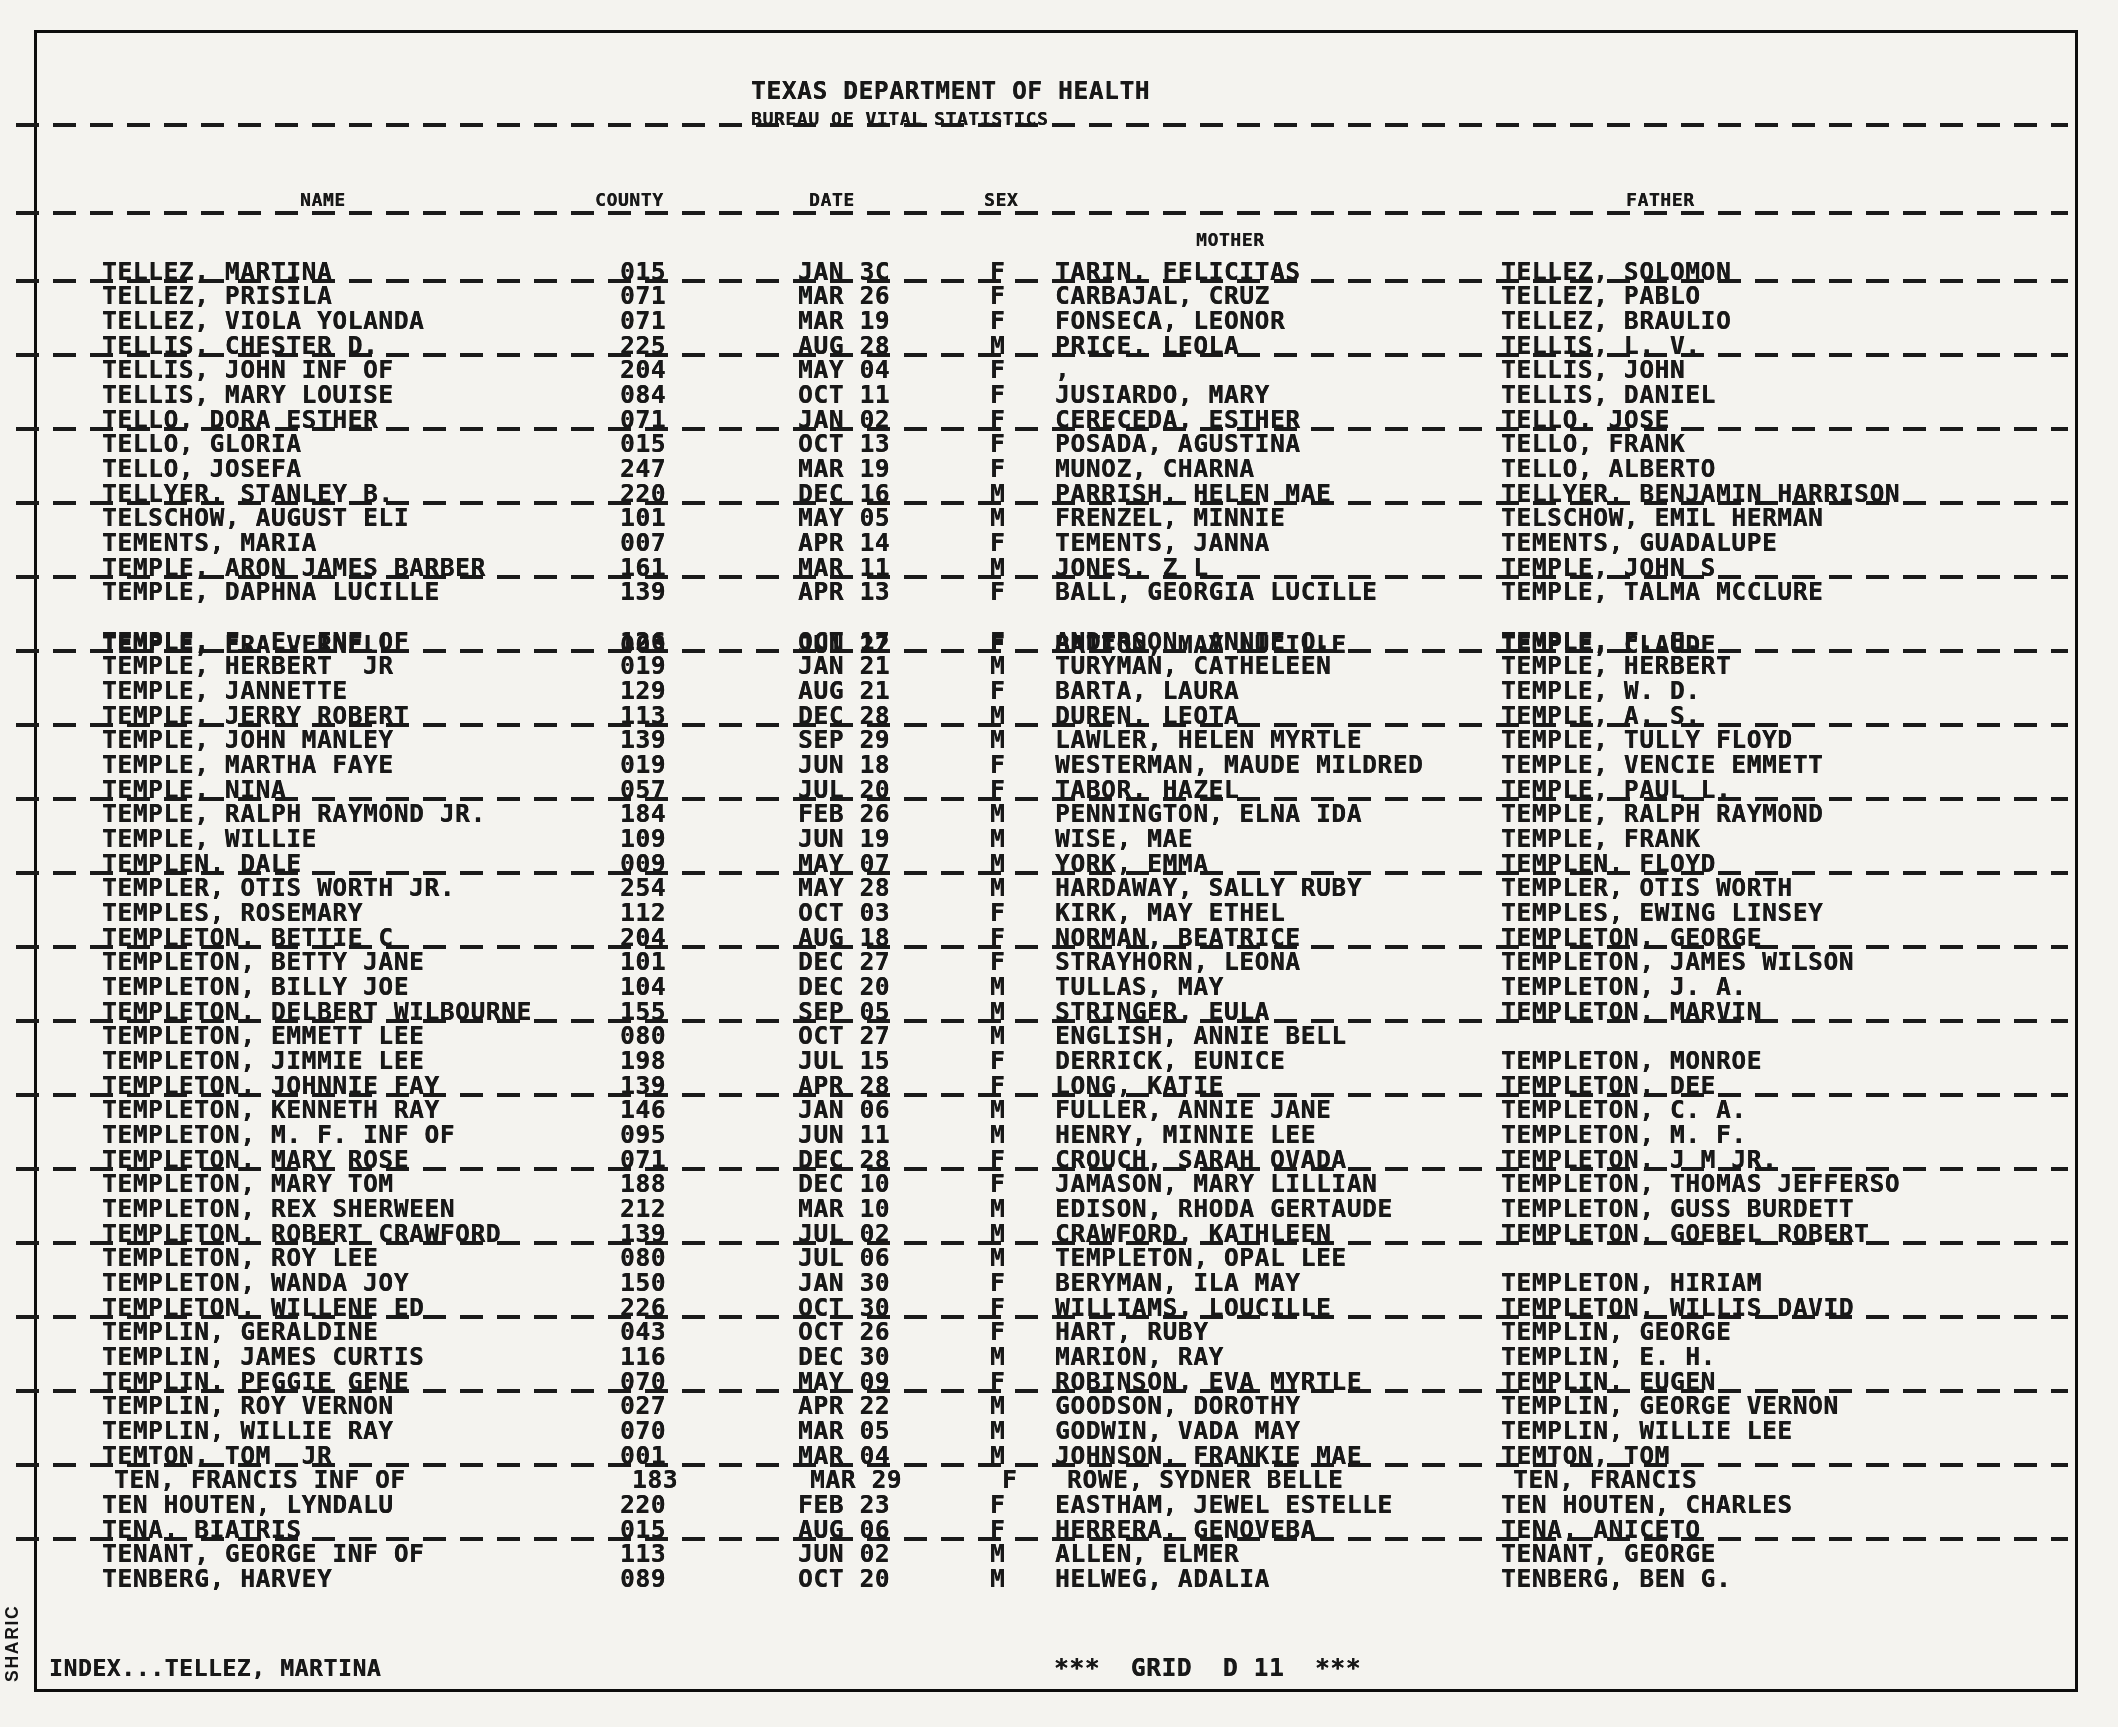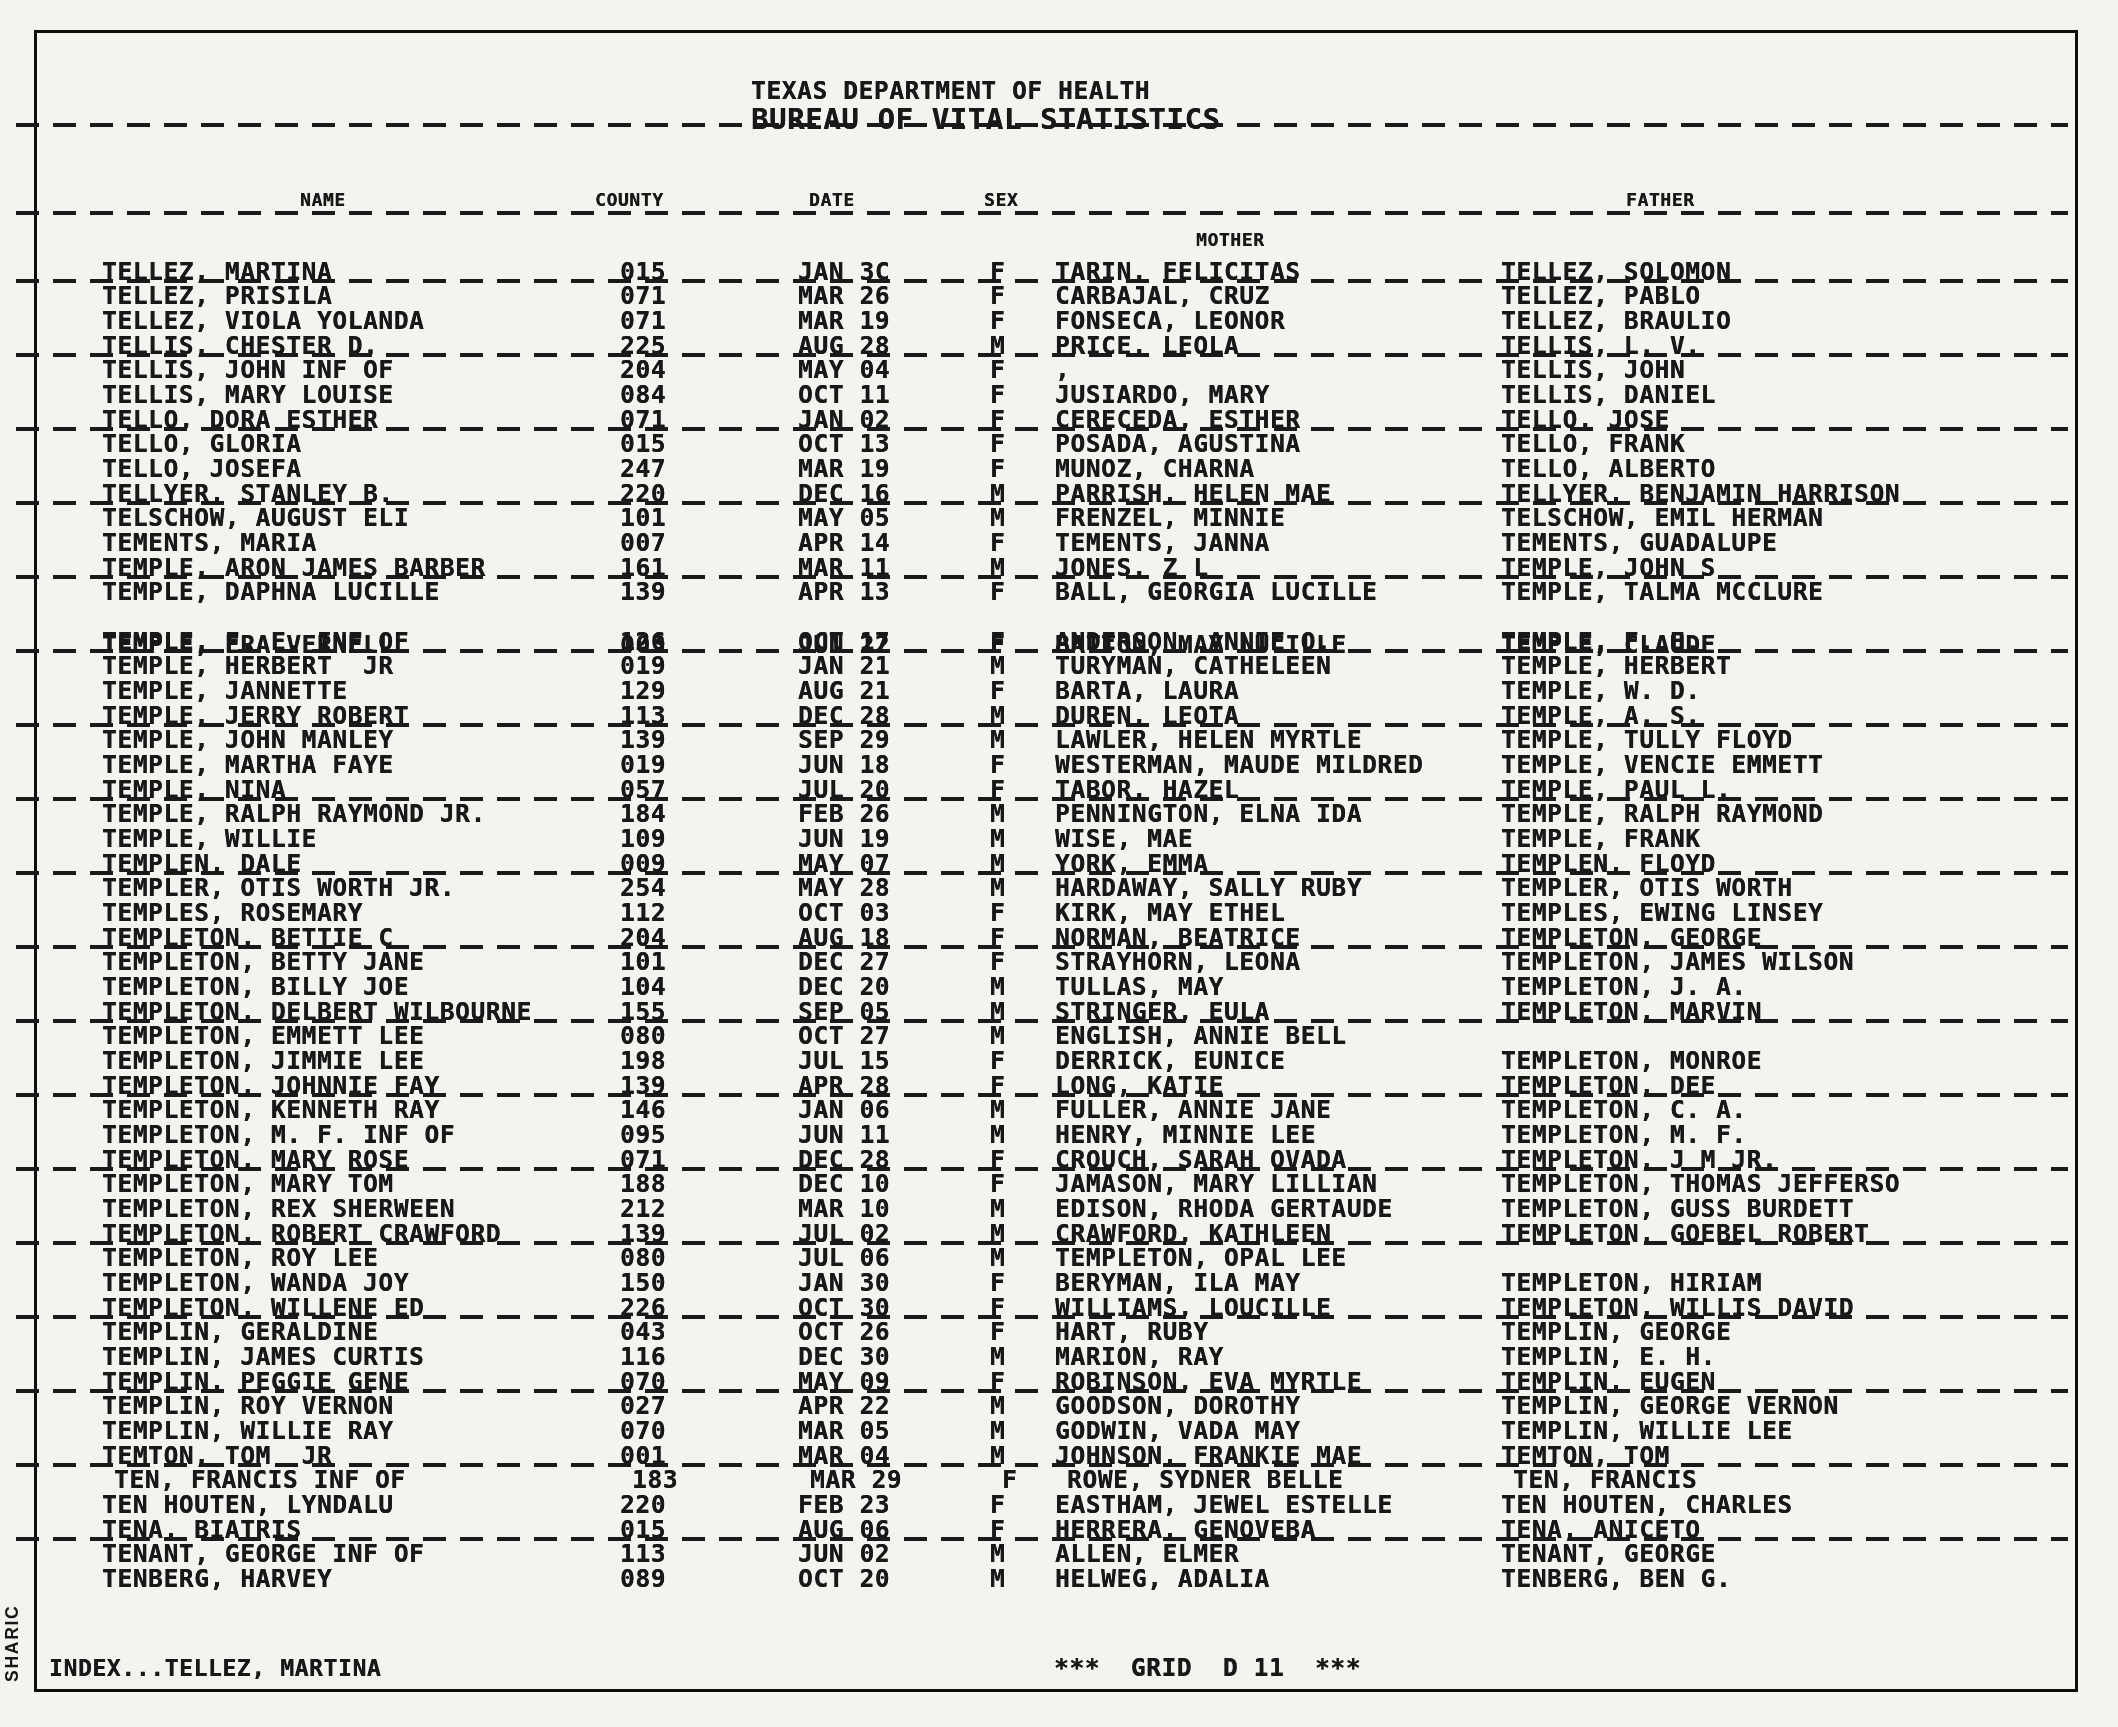--- a/index.html
+++ b/index.html
@@ -16,21 +16,21 @@
   .mono{white-space:pre;letter-spacing:0.6px;text-shadow:0.3px 0 0 currentColor;}
   .frame{
     position:absolute;left:34px;top:30px;width:2038px;height:1656px;
     border:3.5px solid #0d0d0d;
   }
   .dashline{
     position:absolute;left:16.3px;width:2052px;height:3.5px;
     background:repeating-linear-gradient(90deg,#1a1a1a 0 23px,rgba(0,0,0,0) 23px 37px);
   }
   .title1{position:absolute;left:751px;top:79px;font-size:24.5px;line-height:24.5px;}
-  .title2{position:absolute;left:751px;top:107px;font-size:29px;line-height:24.5px;}
+  .title2{position:absolute;left:751px;top:107px;font-size:18px;line-height:24.5px;}
   .cycle{position:absolute;left:341px;top:137px;font-size:24.5px;line-height:24.5px;}
   .colhead{position:absolute;top:188px;font-size:18px;line-height:24.5px;}
   .h-name{left:300px;}
   .h-county{left:595px;}
   .h-date{left:809px;}
   .h-sex{left:984px;}
   .h-mother{left:1196px;margin-top:40px;}
   .h-father{left:1626px;}
   .row{position:absolute;left:0;width:2119px;height:26px;font-size:24.5px;line-height:24.5px;}
   .row.u::after{

